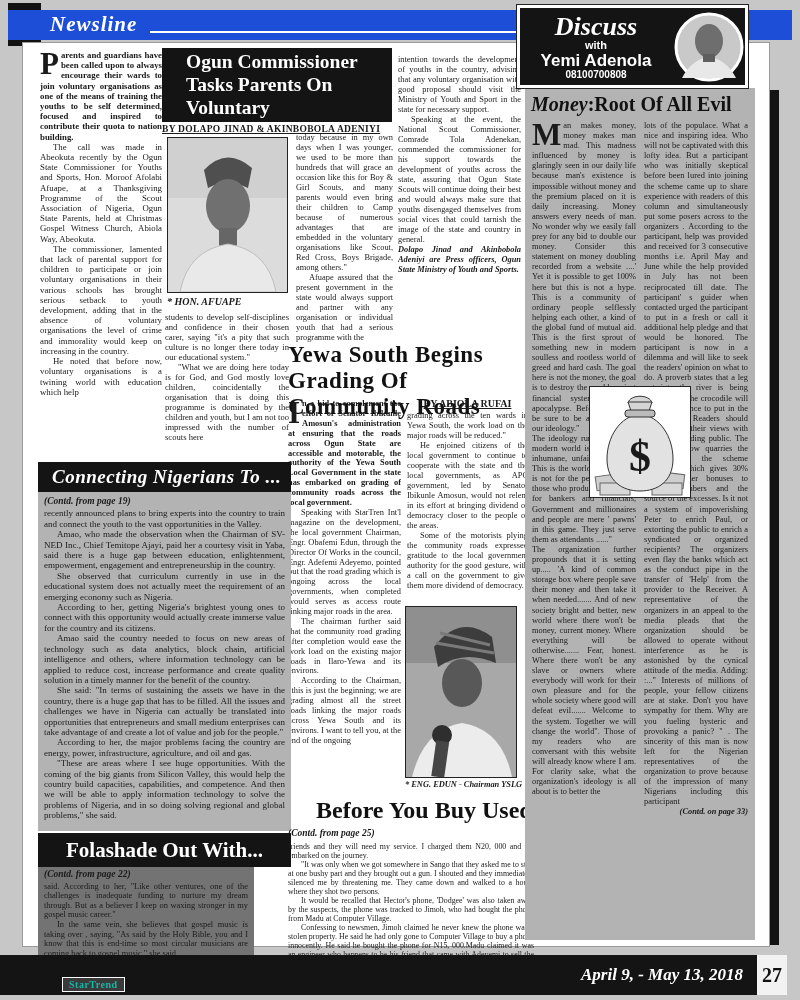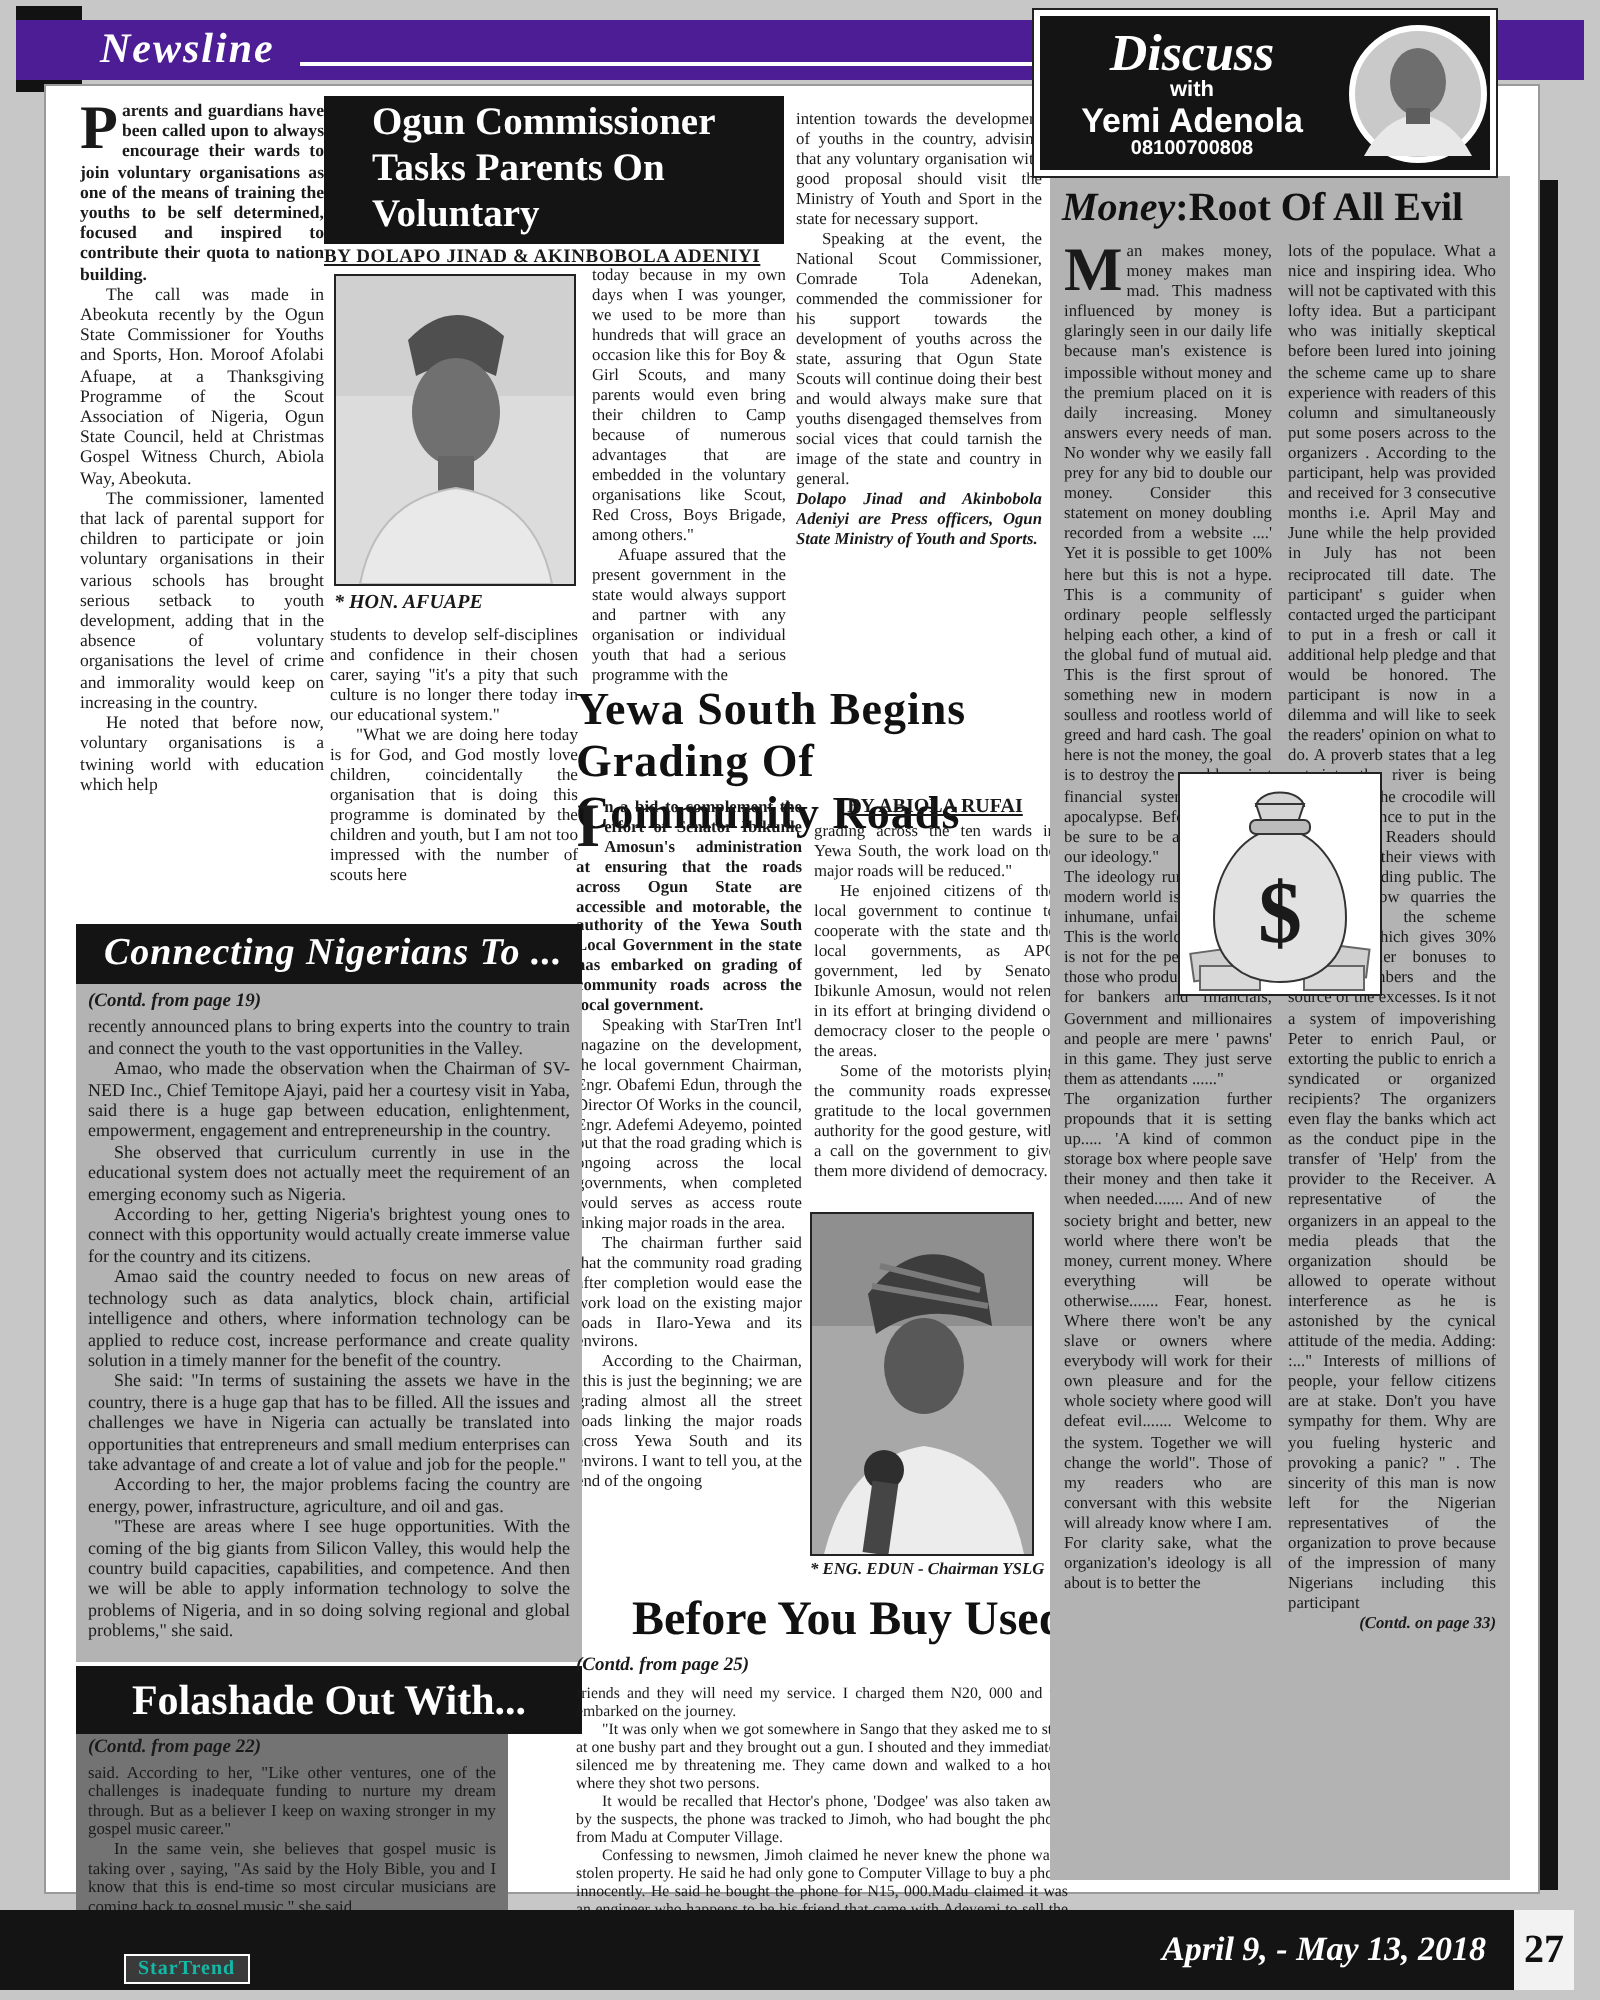--- a/index.html
+++ b/index.html
@@ -5,21 +5,21 @@
   * { margin:0; padding:0; box-sizing:border-box; }
   html,body { background:#c7c7c7; }
   #page {
     position:relative; width:800px; height:1000px; margin:0 auto;
     background:#c7c7c7; overflow:hidden;
     font-family:"Liberation Serif", serif; color:#1a1a1a;
   }
   .abs { position:absolute; }
   
   .corner-mark { left:8px; top:3px; width:33px; height:43px; background:#121212; }
-  .mast { left:8px; top:10px; width:784px; height:30px; background:#4c1d95; }
+  .mast { left:8px; top:10px; width:784px; height:30px; background:#1d4ed8; }
   .newsline { position:absolute; left:42px; top:2px; color:#fff; font-size:21px; font-weight:bold; font-style:italic; letter-spacing:1px; }
   .mast-rule { position:absolute; left:142px; top:21px; width:366px; height:2px; background:#fff; }
   
   .page-white { left:22px; top:42px; width:748px; height:905px; background:#ffffff; border:1px solid #9a9a9a; }
   .right-rule { left:770px; top:90px; width:9px; height:855px; background:#141414; }
   
   .discuss { left:517px; top:5px; width:231px; height:83px; background:#141414; border:3px solid #fff; box-shadow:0 0 0 1px #222; display:flex; align-items:center; z-index:5; }
   .discuss-text { width:152px; text-align:center; color:#fff; line-height:1.05; }
   .discuss-script { font-size:26px; font-weight:bold; font-style:italic; font-family:"Liberation Serif", serif; }
   .discuss-with { font-size:11px; font-weight:bold; font-family:"Liberation Sans", sans-serif; }
@@ -97,21 +97,21 @@
     <svg class="discuss-photo" viewBox="0 0 70 70">
       <circle cx="35" cy="35" r="33" fill="#c9c9c9" stroke="#ffffff" stroke-width="3"></circle>
       <path d="M8,66 Q18,47 35,45 Q52,47 62,66 Z" fill="#e8e8e8"></path>
       <ellipse cx="35" cy="29" rx="14" ry="17" fill="#6e6e6e"></ellipse>
       <rect x="29" y="42" width="12" height="8" fill="#5e5e5e"></rect>
     </svg>
   </div>
 
   <div class="abs colA">
       <p class="para p-bold p-drop">Parents and guardians have been called upon to always encourage their wards to join voluntary organisations as one of the means of training the youths to be self determined, focused and inspired to contribute their quota to nation building.</p>
-      <p class="para p-ind">The call was made in Abeokuta recently by the Ogun State Commissioner for Youths and Sports, Hon. Moroof Afolabi Afuape, at a Thanksgiving Programme of the Scout Association of Nigeria, Ogun State Council, held at Christmas Gospel Witness Church, Abiola Way, Abeokuta.</p>
+      <p class="para p-ind">The call was made in Abeokuta recently by the Ogun State Commissioner for Youths and Sports, Hon. Moroof Afolabi Afuape, at a Thanksgiving Programme of the Scout Association of Nigeria, Ogun State Parents, held at Christmas Gospel Witness Church, Abiola Way, Abeokuta.</p>
       <p class="para p-ind">The commissioner, lamented that lack of parental support for children to participate or join voluntary organisations in their various schools has brought serious setback to youth development, adding that in the absence of voluntary organisations the level of crime and immorality would keep on increasing in the country.</p>
       <p class="para p-ind">He noted that before now, voluntary organisations is a twining world with education which help</p>
     </div>
   <div class="abs og-head">Ogun Commissioner Tasks Parents On Voluntary Organisations</div>
   <div class="abs og-byline">BY DOLAPO JINAD &amp; AKINBOBOLA ADENIYI</div>
   <div class="abs photo-af">
     <svg width="119" height="154" viewBox="0 0 119 154">
       <rect width="119" height="154" fill="#dcdcdc"></rect>
       <rect width="119" height="60" fill="#d0d0d0"></rect>
       <path d="M36,32 Q59,8 84,30 L80,50 Q59,40 40,50 Z" fill="#4f4f4f"></path>

